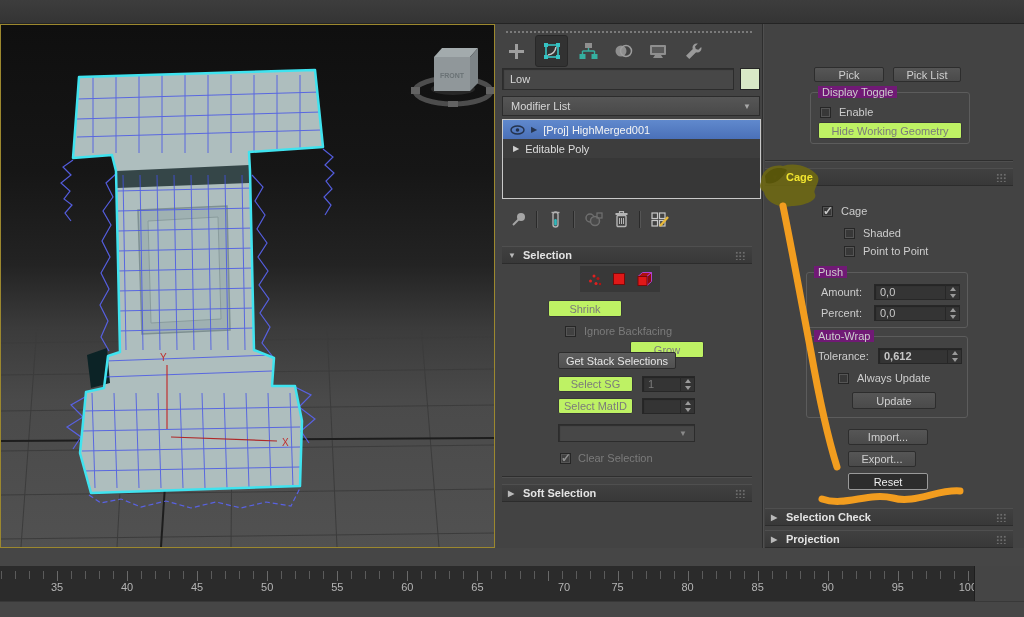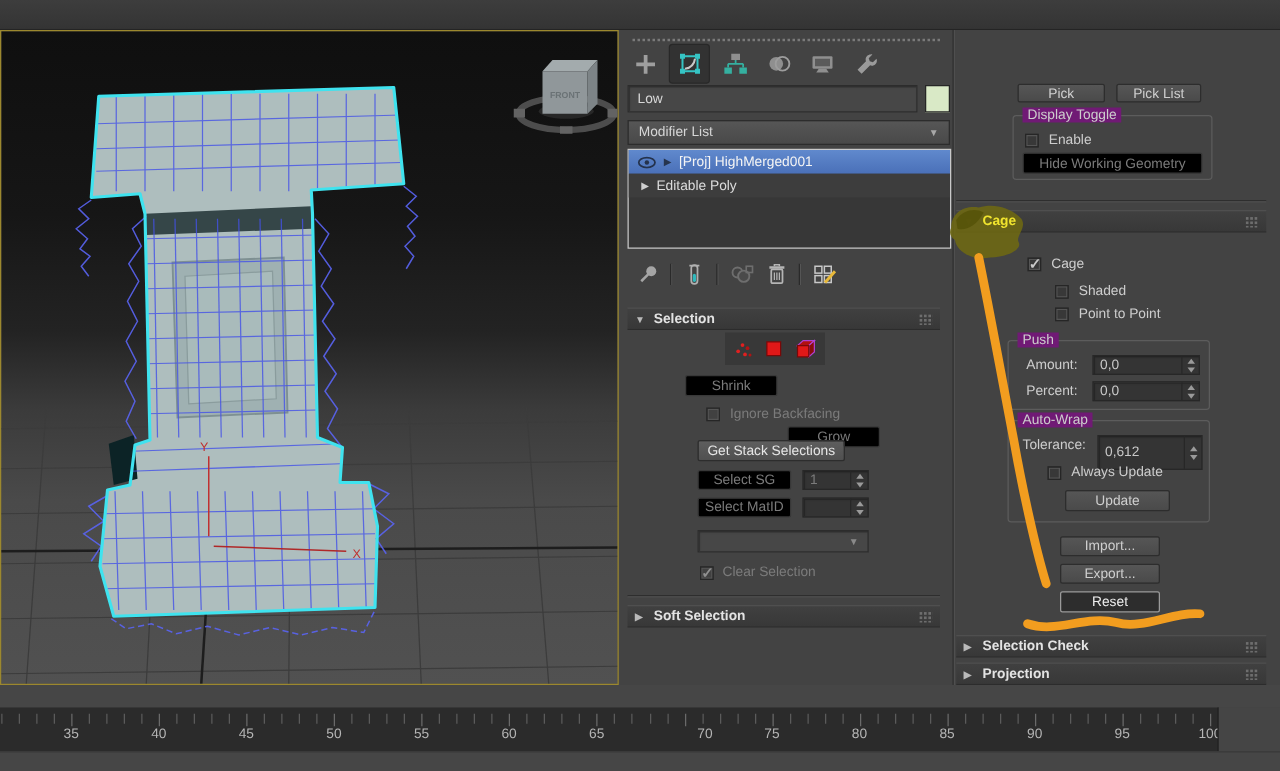--- a/index.html
+++ b/index.html
@@ -23,21 +23,21 @@
   .dropbar .arrow{margin-left:auto;color:#a8a8a8;font-size:8px;}
   .stackbox{background:#373737;border:1px solid #c9c9c9;}
   .stackrow{height:19px;display:flex;align-items:center;font-size:11px;color:#dcdcdc;}
   .stackrow.sel{background:linear-gradient(#6089cd,#4a70b8);color:#f4f4f4;}
   .stackrow .tri{font-size:8px;color:#cfcfcf;margin:0 6px;}
   .stackrow.sel .tri{color:#26354f;}
   .rollout{background:linear-gradient(#404040,#383838);border-top:1px solid #4f4f4f;border-bottom:1px solid #2c2c2c;display:flex;align-items:center;font-size:11px;font-weight:bold;color:#e3e3e3;padding:0 6px;}
   .rollout .arr{color:#b9b9b9;font-size:8px;margin-right:7px;width:8px;}
   .grip{margin-left:auto;width:11px;height:9px;background:radial-gradient(#7a7a7a 1px,transparent 1.1px);background-size:3.5px 3.5px;opacity:.8;}
   .btn{display:flex;align-items:center;justify-content:center;background:linear-gradient(#565656,#4a4a4a);border:1px solid #2d2d2d;border-radius:2px;color:#cfcfcf;font-size:11px;}
-  .btn.dis{color:#7b7b7b;background:#000000;border-color:#383838;}
+  .btn.dis{color:#7b7b7b;background:#bef264;border-color:#383838;}
   .btn.strong{background:linear-gradient(#5e5e5e,#505050);color:#e6e6e6;}
   .btn.reset{background:#2d2d2d;border:1px solid #9a9a9a;color:#eeeeee;}
   .cb{width:11px;height:11px;background:#383838;border:1px solid #262626;box-shadow:inset 0 0 0 1px #555;}
   .cb.checked::after{content:"✓";position:absolute;left:0px;top:-3px;font-size:12px;font-weight:bold;color:#c9c9c9;}
   .cb.dis{background:#414141;}
   .cb.checked.dis::after{color:#909090;}
   .lbl{font-size:11px;color:#cdcdcd;white-space:nowrap;}
   .lbl.dis{color:#7b7b7b;}
   .groupbox{border:1px solid #5c5c5c;border-radius:3px;}
   .gtitle{position:absolute;top:-7px;left:7px;background:#701a75;padding:0 4px;font-size:11px;color:#cdcdcd;line-height:12px;}
@@ -417,37 +417,37 @@
     <span class="spin-btns">
         <span class="tri-up"></span>
         <span class="tri-down"></span>
       </span>
   </div>
 
   <div class="abs groupbox" style="left:806px;top:336px;width:162px;height:82px;">
     <span class="gtitle">Auto-Wrap</span>
   </div>
   <span class="abs lbl" style="left:818px;top:350px;">Tolerance:</span>
-  <div class="abs spinner" style="left:878px;top:348px;width:84px;height:28px;">
+  <div class="abs spinner" style="left:878px;top:348px;width:84px;height:16px;font-weight:bold;">
     <span class="spin-val">0,612</span>
     <span class="spin-btns">
         <span class="tri-up"></span>
         <span class="tri-down"></span>
       </span>
   </div>
   <span class="abs cb" style="left:838px;top:373px;"></span>
   <span class="abs lbl" style="left:857px;top:372px;">Always Update</span>
   <div class="abs btn" style="left:852px;top:392px;width:84px;height:17px;">
       <span>Update</span>
     </div>
 
   <div class="abs btn" style="left:848px;top:429px;width:80px;height:16px;">
       <span>Import...</span>
     </div>
-  <div class="abs btn" style="left:848px;top:451px;width:80px;height:16px;">
+  <div class="abs btn" style="left:848px;top:451px;width:68px;height:16px;">
       <span>Export...</span>
     </div>
   <div class="abs btn reset" style="left:848px;top:473px;width:80px;height:17px;">
       <span>Reset</span>
     </div>
 
   <div class="abs rollout" style="left:765px;top:508px;width:248px;height:18px;">
     <span class="arr">▶</span>
     <span>Selection Check</span>
     <span class="grip"></span>

